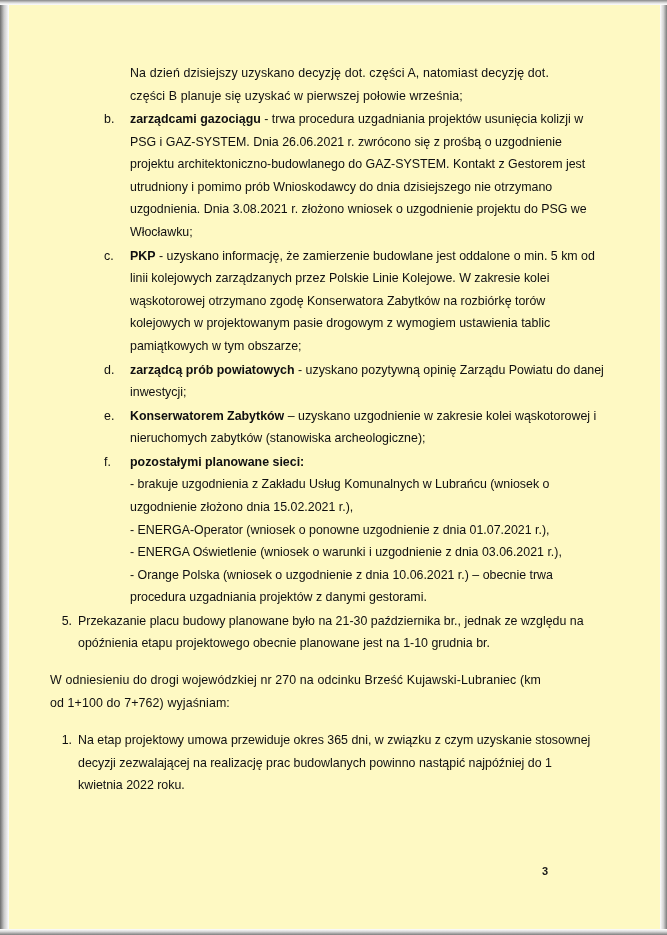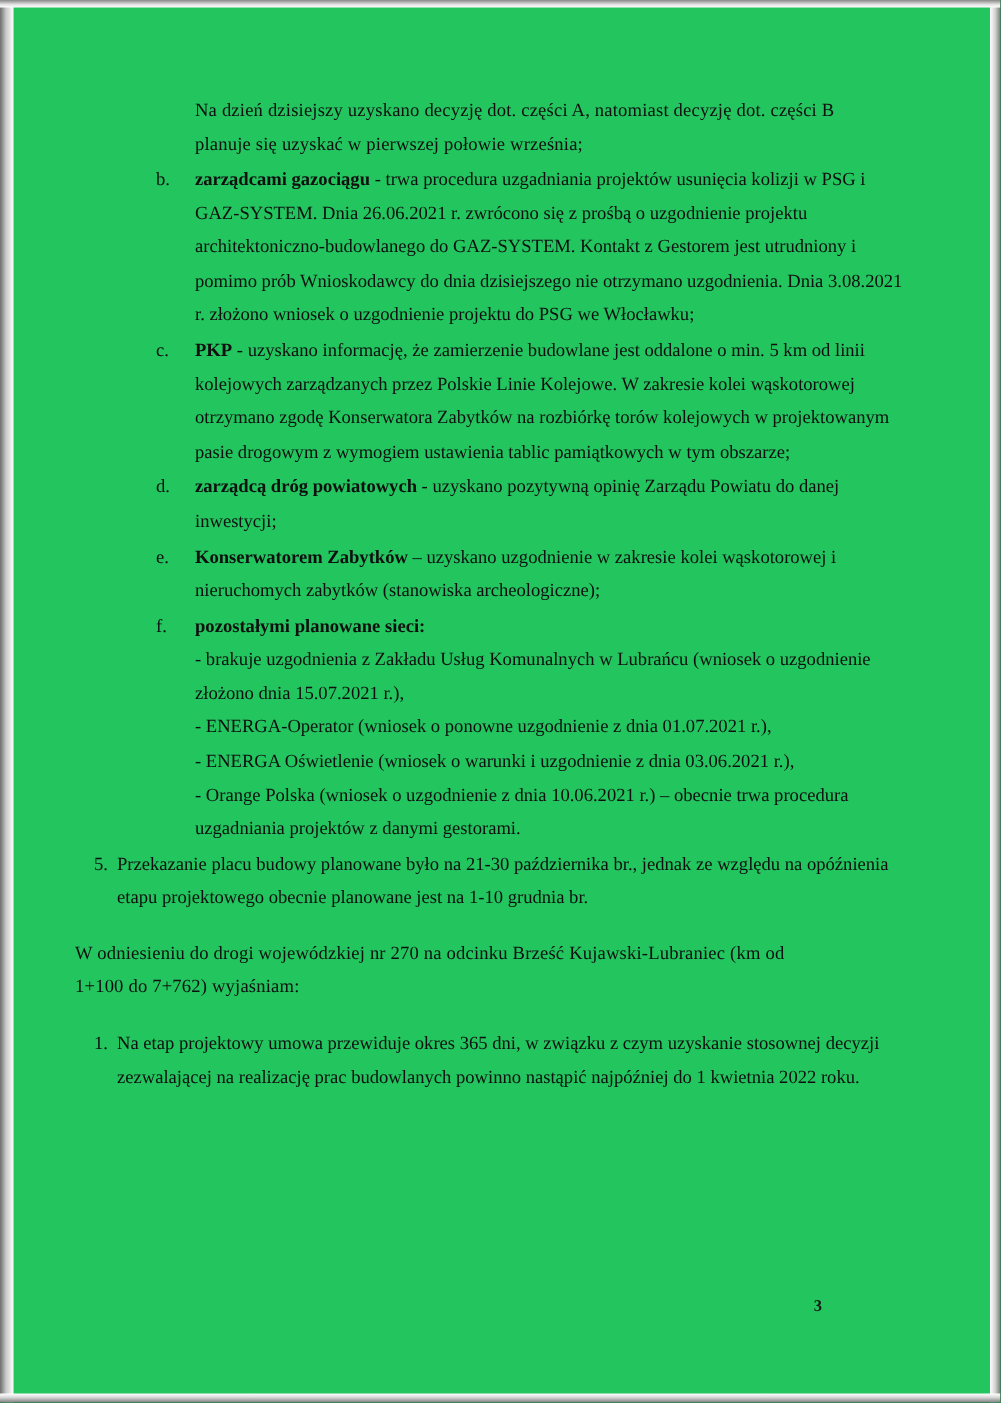--- a/index.html
+++ b/index.html
@@ -4,23 +4,23 @@
 <style>
   html, body {
     margin: 0;
     padding: 0;
     background: #4a4a4a;
   }
   .page {
     position: relative;
     width: 667px;
     height: 935px;
-    background: #22c55e;
+    background: #fef9c3;
     overflow: hidden;
-    font-family: Liberation Serif, serif;
+    font-family: Liberation Sans, sans-serif;
     color: #0f0f10;
   }
   
   .scan-edge-left {
     position: absolute;
     left: 0; top: 0;
     width: 9px; height: 935px;
     background: linear-gradient(to right, #6d6d6d 0%, #c9c9c9 45%, #ffffff 100%);
   }
   .scan-edge-right {
@@ -141,29 +141,29 @@
     <p class="para intro-para">Na dzień dzisiejszy uzyskano decyzję dot. części A, natomiast decyzję dot. części B planuje się uzyskać w pierwszej połowie września;</p>
 
     <ul class="lettered">
       <li>
         <span class="marker">b.</span><b>zarządcami gazociągu</b><span> - trwa procedura uzgadniania projektów usunięcia kolizji w PSG i GAZ-SYSTEM. Dnia 26.06.2021 r. zwrócono się z prośbą o uzgodnienie projektu architektoniczno-budowlanego do GAZ-SYSTEM. Kontakt z Gestorem jest utrudniony i pomimo prób Wnioskodawcy do dnia dzisiejszego nie otrzymano uzgodnienia. Dnia 3.08.2021 r. złożono wniosek o uzgodnienie projektu do PSG we Włocławku;</span>
       </li>
       <li>
         <span class="marker">c.</span><b>PKP</b><span> - uzyskano informację, że zamierzenie budowlane jest oddalone o min. 5 km od linii kolejowych zarządzanych przez Polskie Linie Kolejowe. W zakresie kolei wąskotorowej otrzymano zgodę Konserwatora Zabytków na rozbiórkę torów kolejowych w projektowanym pasie drogowym z wymogiem ustawienia tablic pamiątkowych w tym obszarze;</span>
       </li>
       <li>
-        <span class="marker">d.</span><b>zarządcą dróg powiatowych</b><span> - uzyskano pozytywną opinię Zarządu Powiatu do danej inwestycji;</span>
+        <span class="marker">d.</span><b>zarządcą prób powiatowych</b><span> - uzyskano pozytywną opinię Zarządu Powiatu do danej inwestycji;</span>
       </li>
       <li>
         <span class="marker">e.</span><b>Konserwatorem Zabytków</b><span> – uzyskano uzgodnienie w zakresie kolei wąskotorowej i nieruchomych zabytków (stanowiska archeologiczne);</span>
       </li>
       <li>
         <span class="marker">f.</span><b>pozostałymi planowane sieci:</b>
         <ul class="sub-lines">
-          <li>- brakuje uzgodnienia z Zakładu Usług Komunalnych w Lubrańcu (wniosek o uzgodnienie złożono dnia 15.07.2021 r.),</li>
+          <li>- brakuje uzgodnienia z Zakładu Usług Komunalnych w Lubrańcu (wniosek o uzgodnienie złożono dnia 15.02.2021 r.),</li>
           <li>- ENERGA-Operator (wniosek o ponowne uzgodnienie z dnia 01.07.2021 r.),</li>
           <li>- ENERGA Oświetlenie (wniosek o warunki i uzgodnienie z dnia 03.06.2021 r.),</li>
           <li>- Orange Polska (wniosek o uzgodnienie z dnia 10.06.2021 r.) – obecnie trwa procedura uzgadniania projektów z danymi gestorami.</li>
         </ul>
       </li>
     </ul>
 
     <ul class="numbered">
       <li>
         <span class="marker">5.</span><span>Przekazanie placu budowy planowane było na 21-30 października br., jednak ze względu na opóźnienia etapu projektowego obecnie planowane jest na 1-10 grudnia br.</span>

